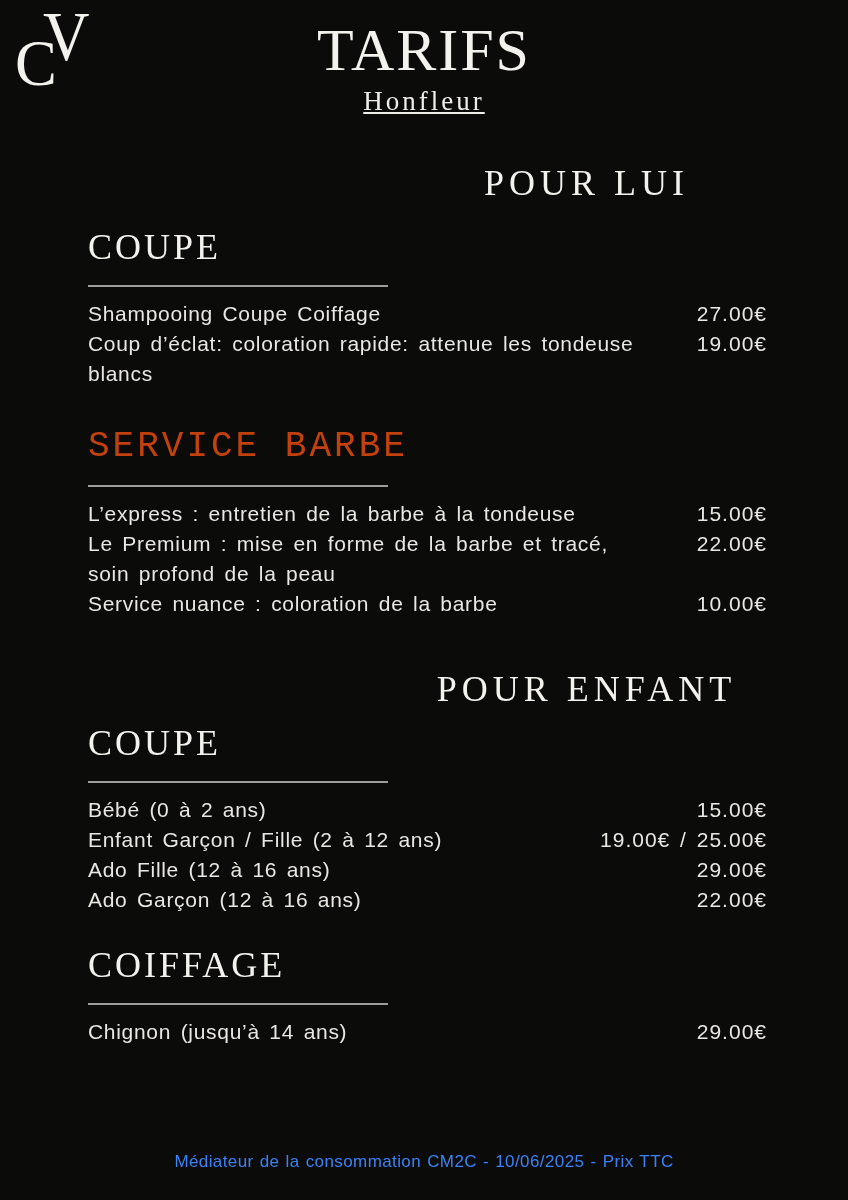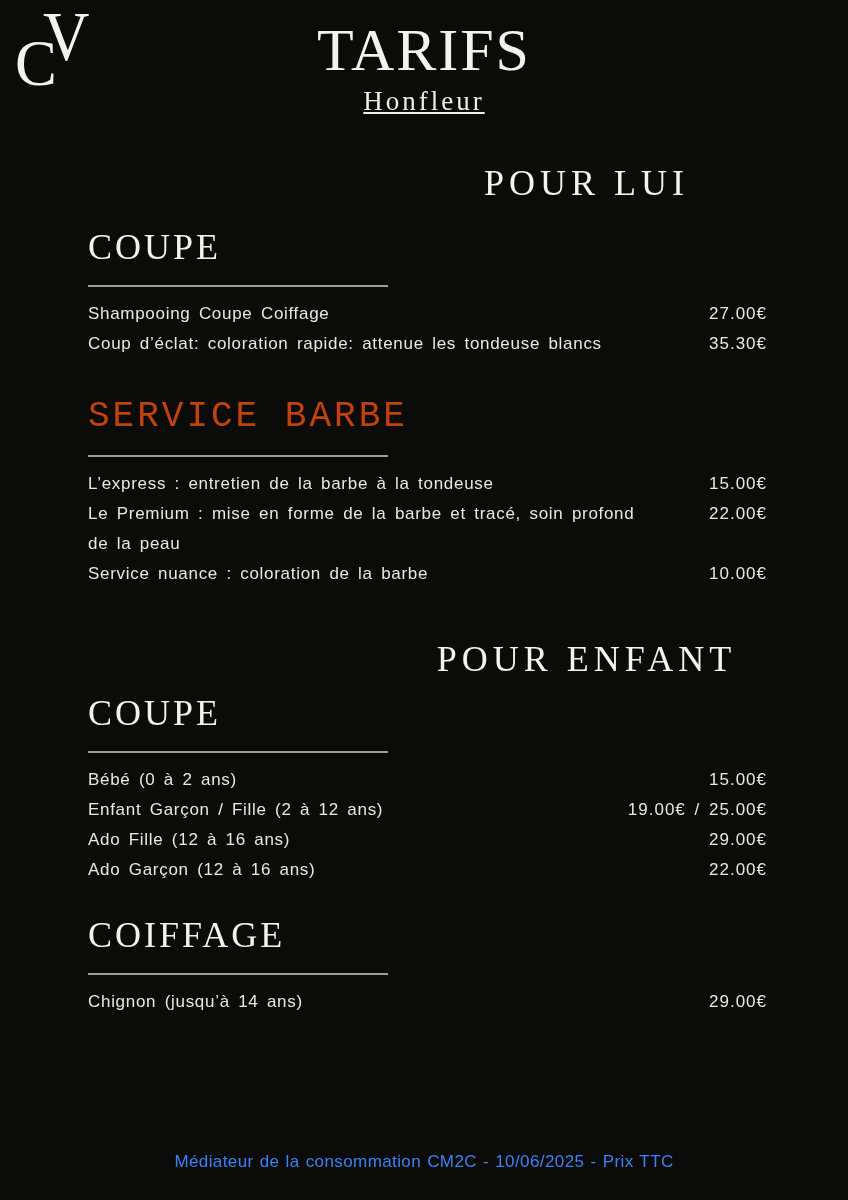--- a/index.html
+++ b/index.html
@@ -71,21 +71,21 @@
 
   .rule {
     width: 300px; height: 0;
     border-bottom: 2px solid #9d9d9a;
     margin-top: 16px; margin-bottom: 12px;
   }
 
   .rows { }
   .row {
     display: flex; justify-content: space-between; align-items: flex-start;
-    font-size: 17px; line-height: 30px;
+    font-size: 21px; line-height: 30px;
     letter-spacing: 0.7px; word-spacing: 3px;
     color: #e9e7e2;
   }
   .row .item-name { max-width: 565px; }
   .row .item-price {
     white-space: nowrap; flex-shrink: 0;
     margin-left: 18px; letter-spacing: 1px; text-align: right;
   }
 
   
@@ -118,21 +118,21 @@
     <section>
       <h2 class="section-title mt-first" style="color: rgb(244, 242, 237);">COUPE</h2>
       <div class="rule" style="border-bottom-color: rgb(157, 157, 154);"></div>
       <div class="rows">
         <div class="row">
           <span class="item-name">Shampooing Coupe Coiffage</span>
           <span class="item-price">27.00€</span>
         </div>
         <div class="row">
           <span class="item-name">Coup d’éclat: coloration rapide: attenue les tondeuse blancs</span>
-          <span class="item-price">35.30€</span>
+          <span class="item-price">19.00€</span>
         </div>
       </div>
     </section>
 
     <section>
       <h2 class="section-title mt-barbe" style="color: #c2410c; font-family: Liberation Mono, monospace;">SERVICE BARBE</h2>
       <div class="rule" style="border-bottom-color: rgb(157, 157, 154);"></div>
       <div class="rows">
         <div class="row">
           <span class="item-name">L’express : entretien de la barbe à la tondeuse</span>

